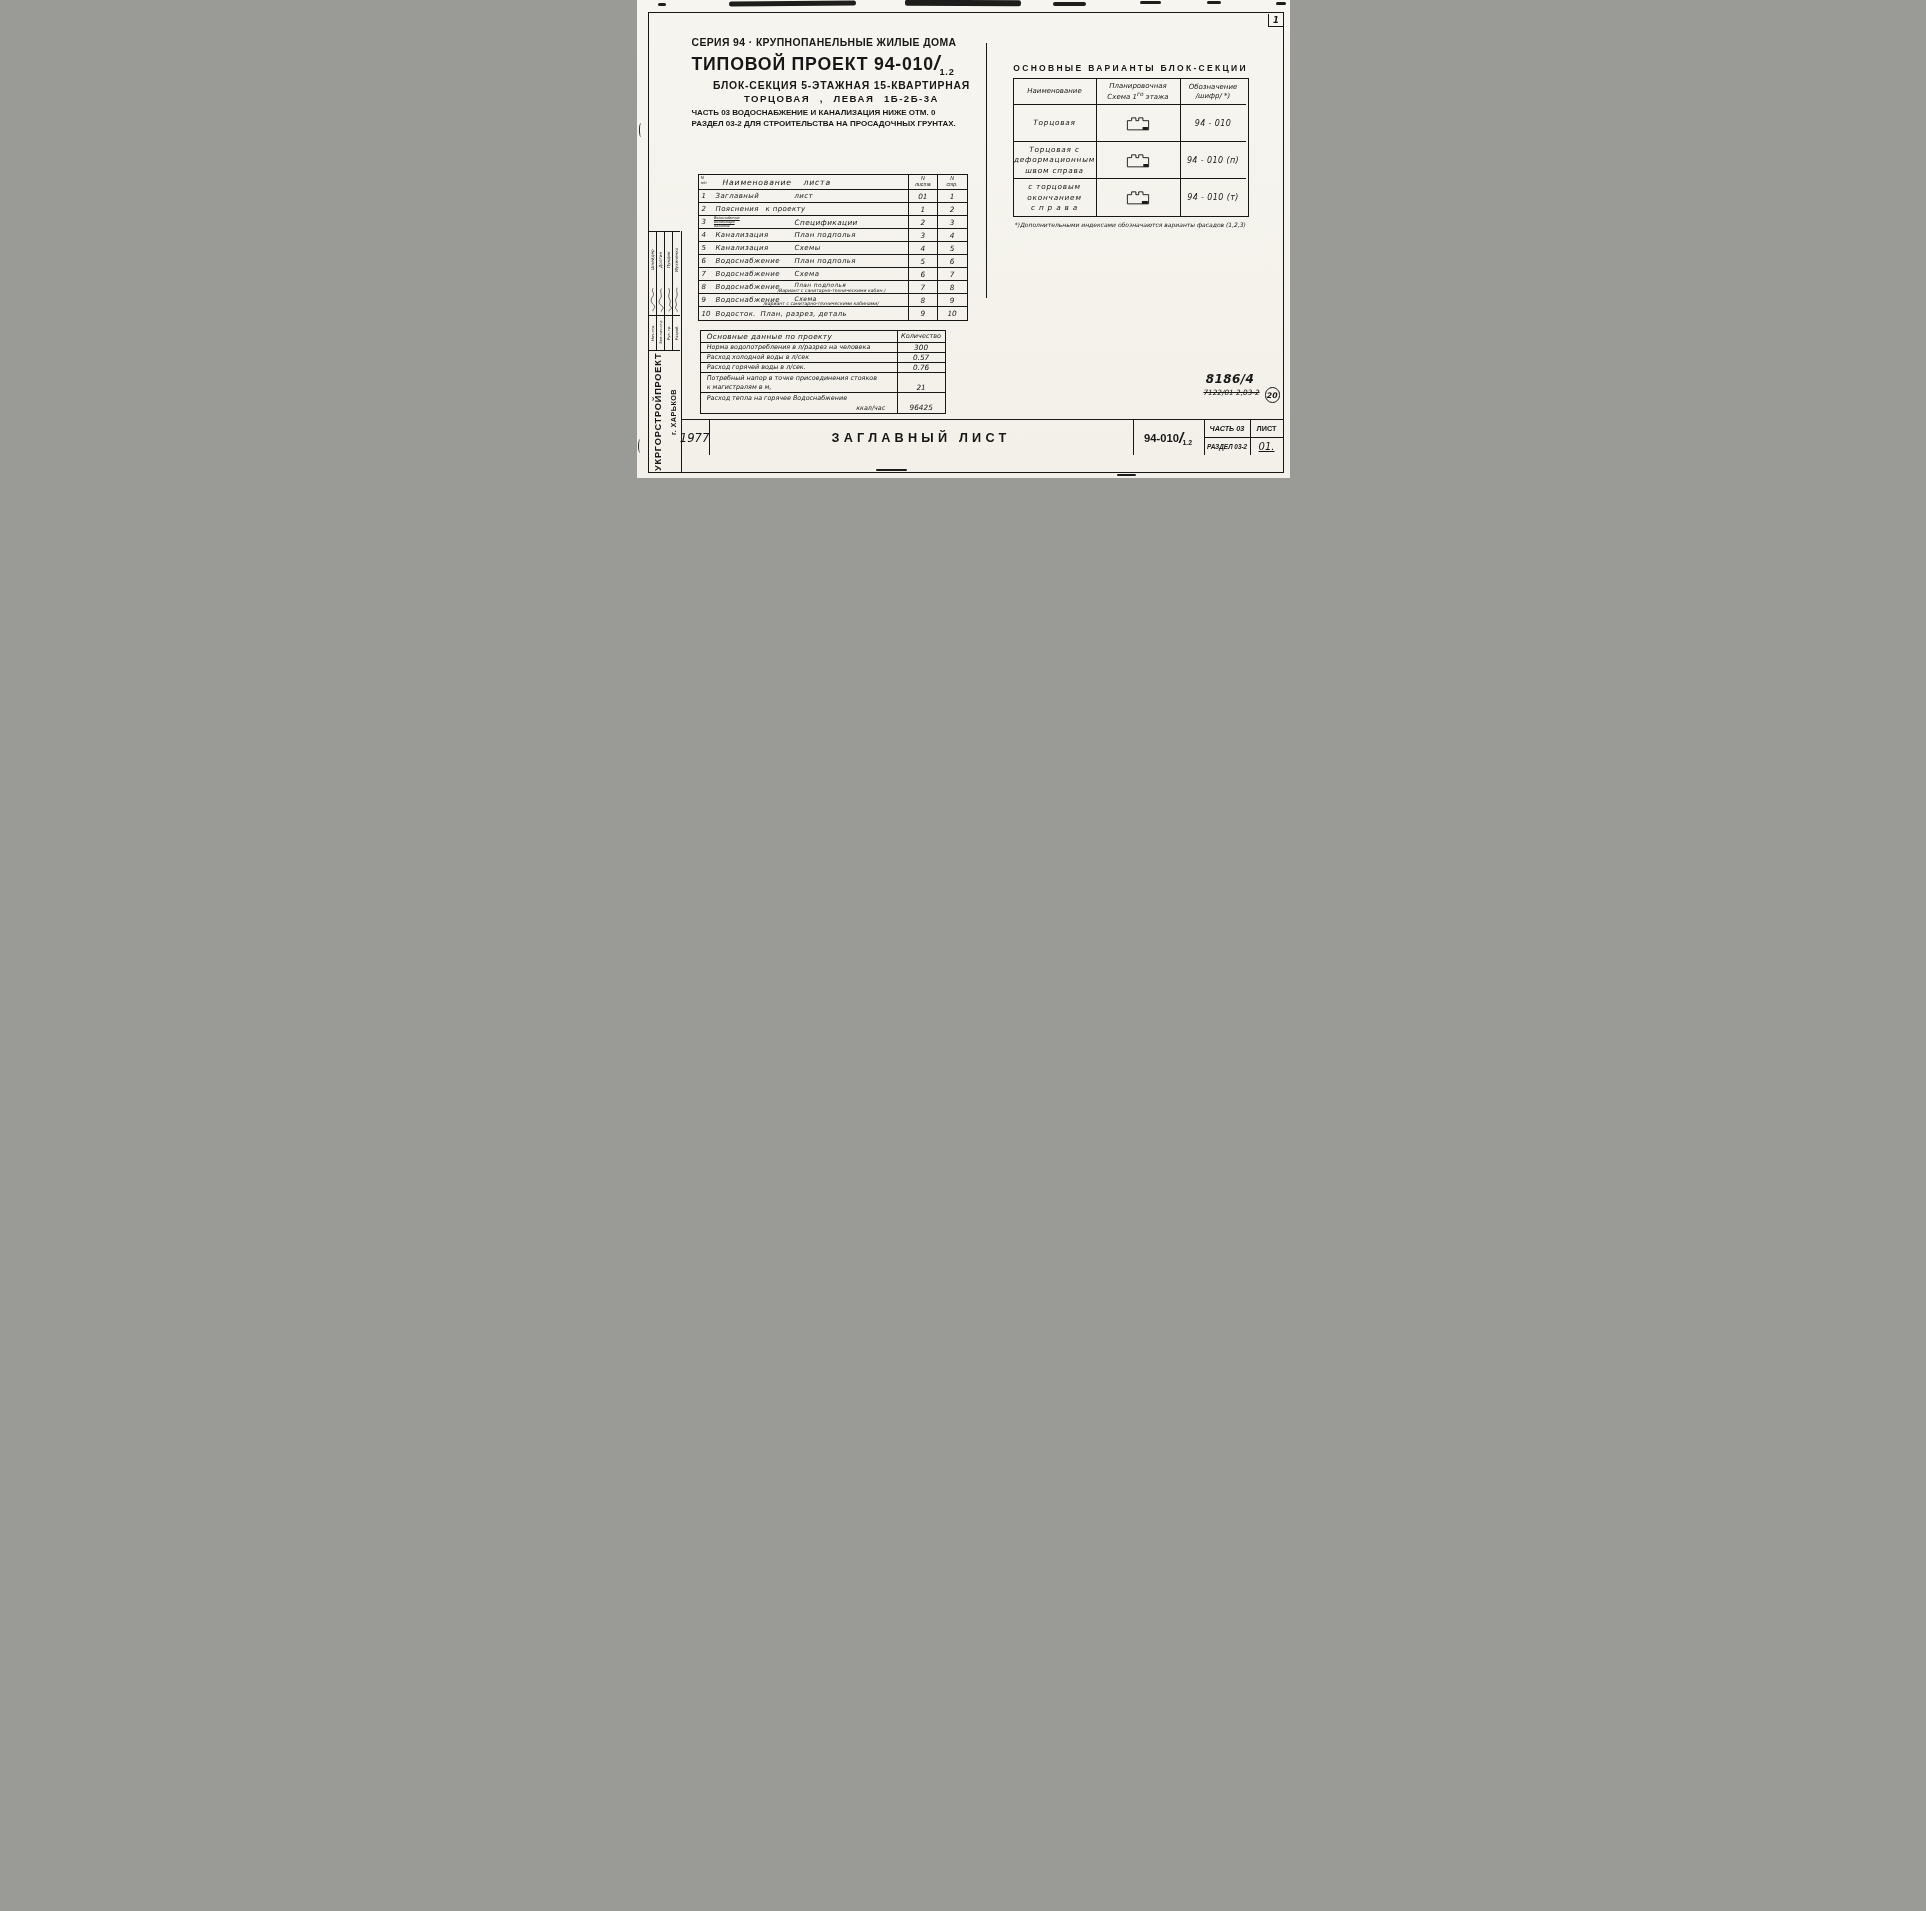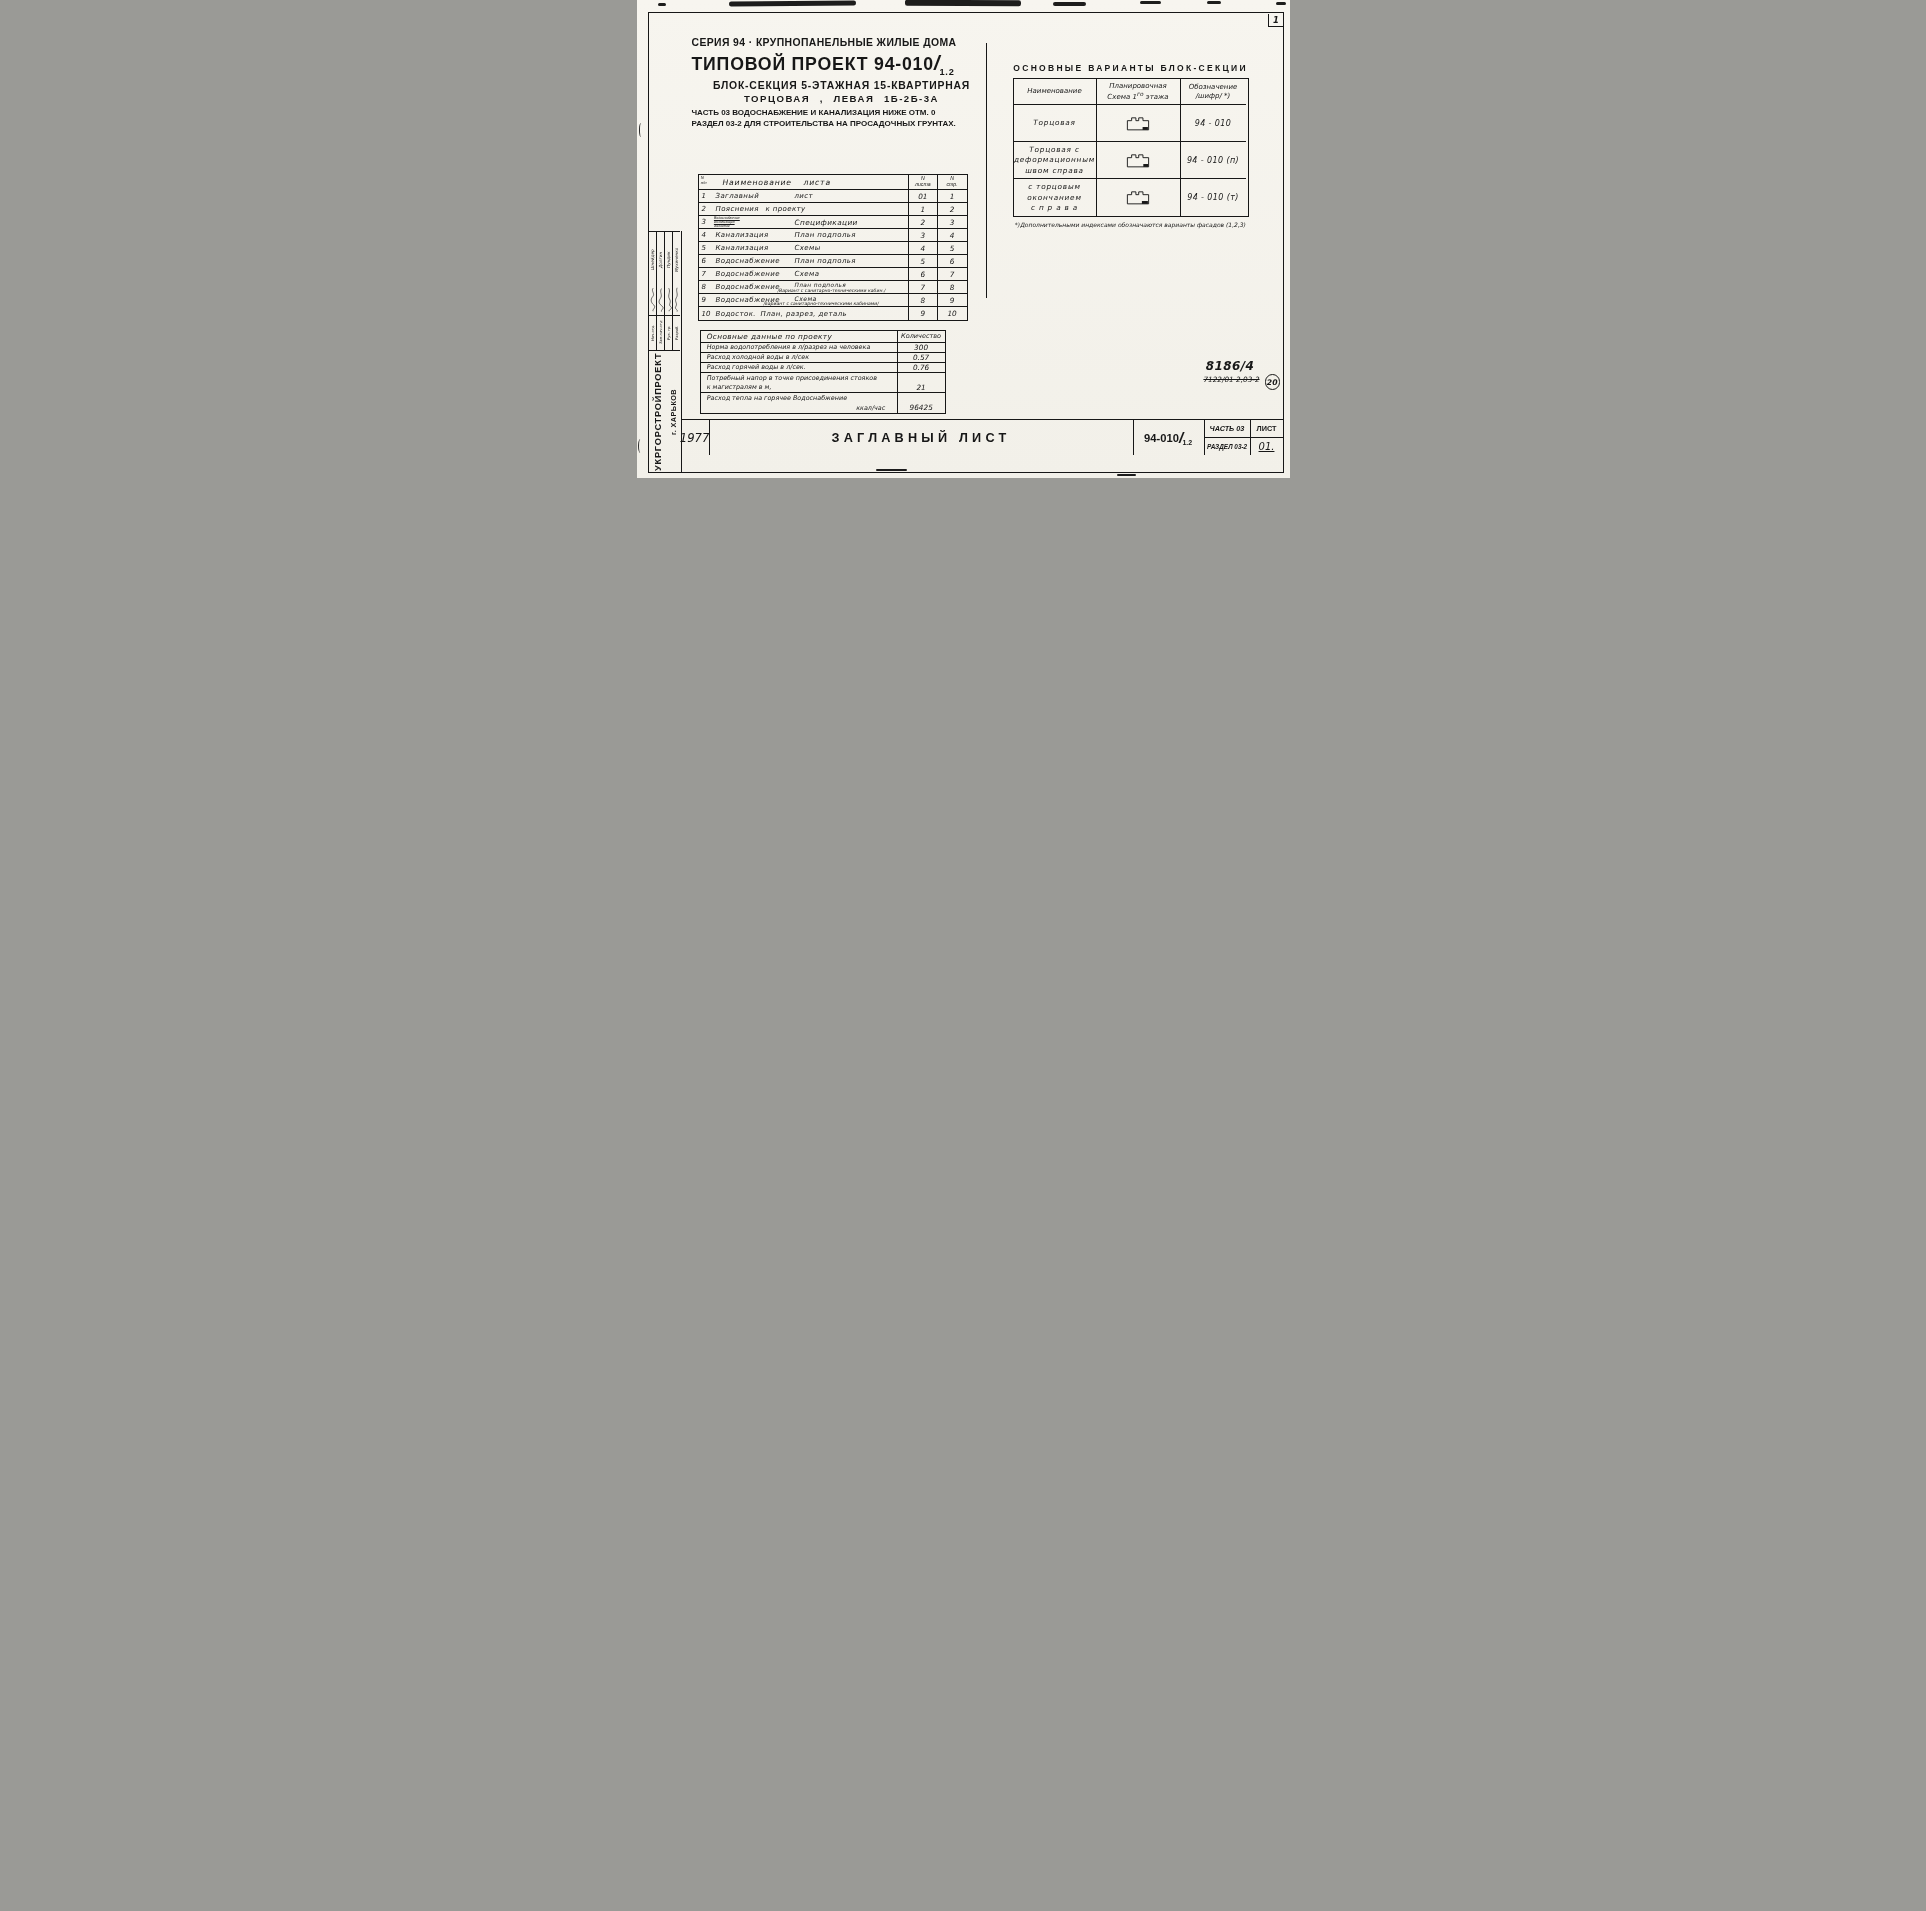--- a/index.html
+++ b/index.html
@@ -96,21 +96,21 @@
   .d-row.nb { border-bottom:none; }
   .d-row:last-child { border-bottom:none; }
   .d-label { width:218px; border-right:0.8px solid #171717; display:flex; align-items:center;
              padding-left:6.2px; font-size:6.4px; }
   .d-value { width:52px; display:flex; align-items:center; justify-content:center; font-size:7.3px; }
   .d-header .d-label { font-size:7.3px; letter-spacing:0.4px; }
   .d-header .d-value { font-size:6.5px; }
   .d-row.ralign .d-label { justify-content:flex-end; padding-right:11.6px; }
 
   
-  .stamp { left:563px; top:359px; width:87px; height:33px; }
+  .stamp { left:563px; top:372px; width:87px; height:33px; }
   .stamp-new { font-size:12px; font-weight:700; letter-spacing:0.4px; padding-left:6.2px; }
   .stamp-old { font-size:7.3px; margin-top:2.3px; padding-left:3.9px;
                text-decoration:line-through; text-decoration-thickness:1px; }
   .stamp-circle { position:absolute; left:65px; top:15.4px; width:15.4px; height:15.4px;
                   border:1px solid #171717; border-radius:50%;
                   display:flex; align-items:center; justify-content:center;
                   font-size:7.7px; font-weight:700; }
 
   
   .tblock { left:44px; top:419px; width:602px; height:36px; display:flex; border-top:1.2px solid #171717; }

